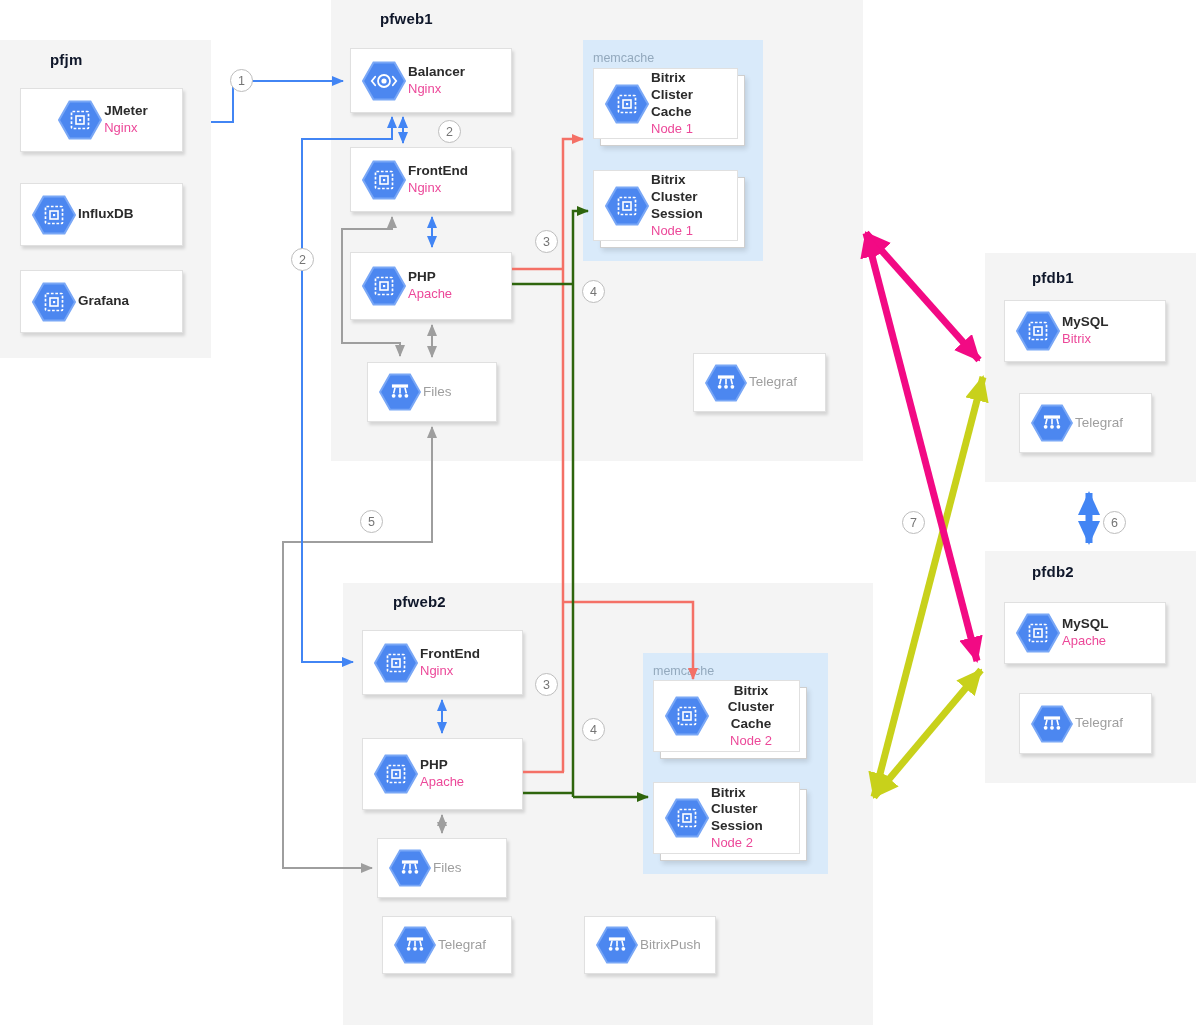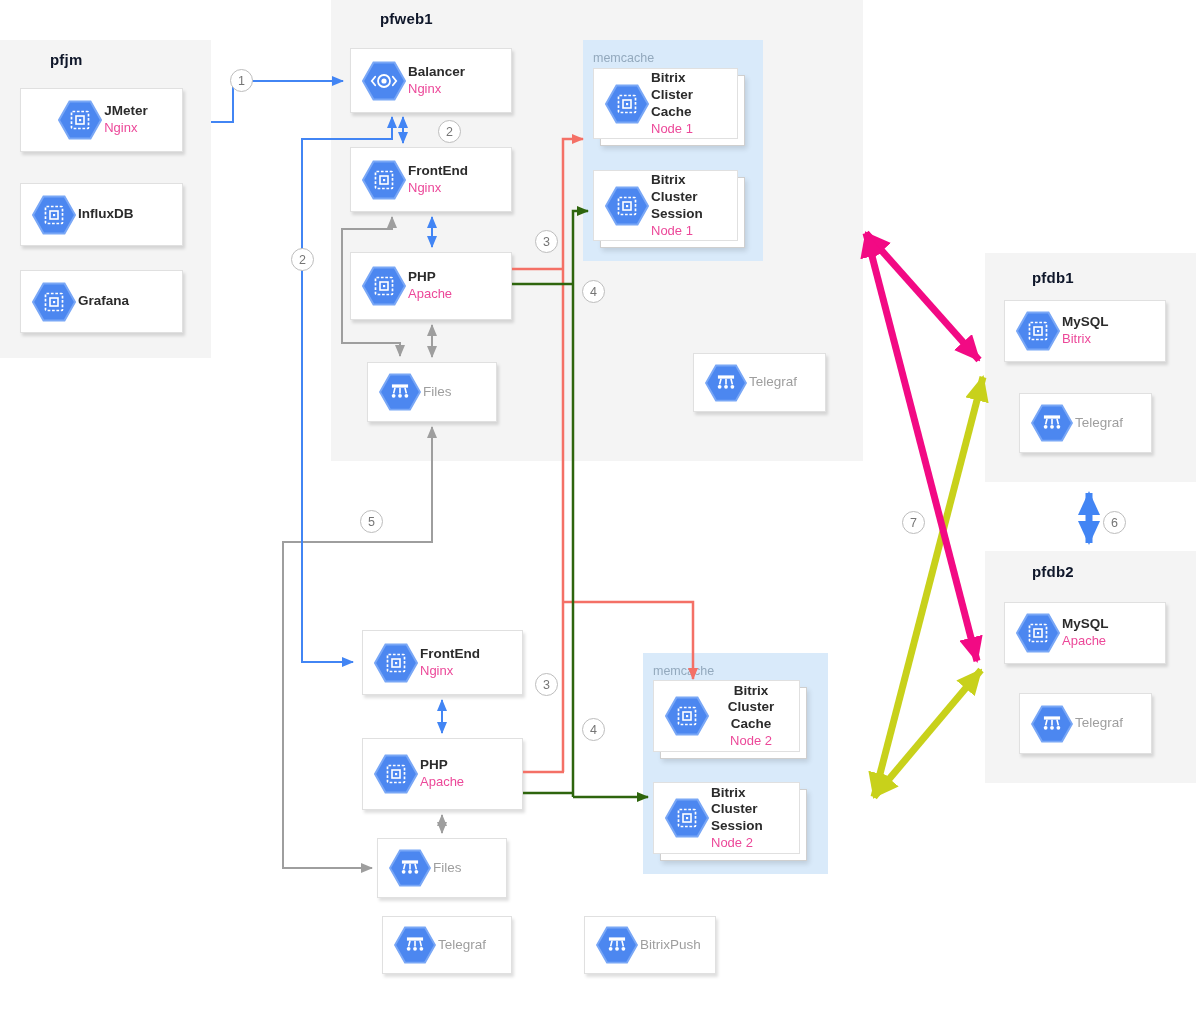--- a/index.html
+++ b/index.html
@@ -66,20 +66,23 @@
     <div class="panel-title" style="left:50px;top:11px;">pfjm</div>
   </div>
 
   <div class="panel" style="left:331px;top:0;width:532px;height:461px;">
     <div class="panel-title" style="left:49px;top:10px;">pfweb1</div>
   </div>
   <div class="subpanel" style="left:583px;top:40px;width:180px;height:221px;">
     <div class="subpanel-label" style="left:10px;top:11px;">memcache</div>
   </div>
 
+  <div class="panel" style="left:343px;top:583px;width:530px;height:442px;">
+    <div class="panel-title" style="left:50px;top:10px;">pfweb2</div>
+  </div>
   <div class="subpanel" style="left:643px;top:653px;width:185px;height:221px;">
     <div class="subpanel-label" style="left:10px;top:11px;">memcache</div>
   </div>
 
   <div class="panel" style="left:985px;top:253px;width:211px;height:229px;">
     <div class="panel-title" style="left:47px;top:16px;">pfdb1</div>
   </div>
   <div class="panel" style="left:985px;top:551px;width:211px;height:232px;">
     <div class="panel-title" style="left:47px;top:12px;">pfdb2</div>
   </div>

